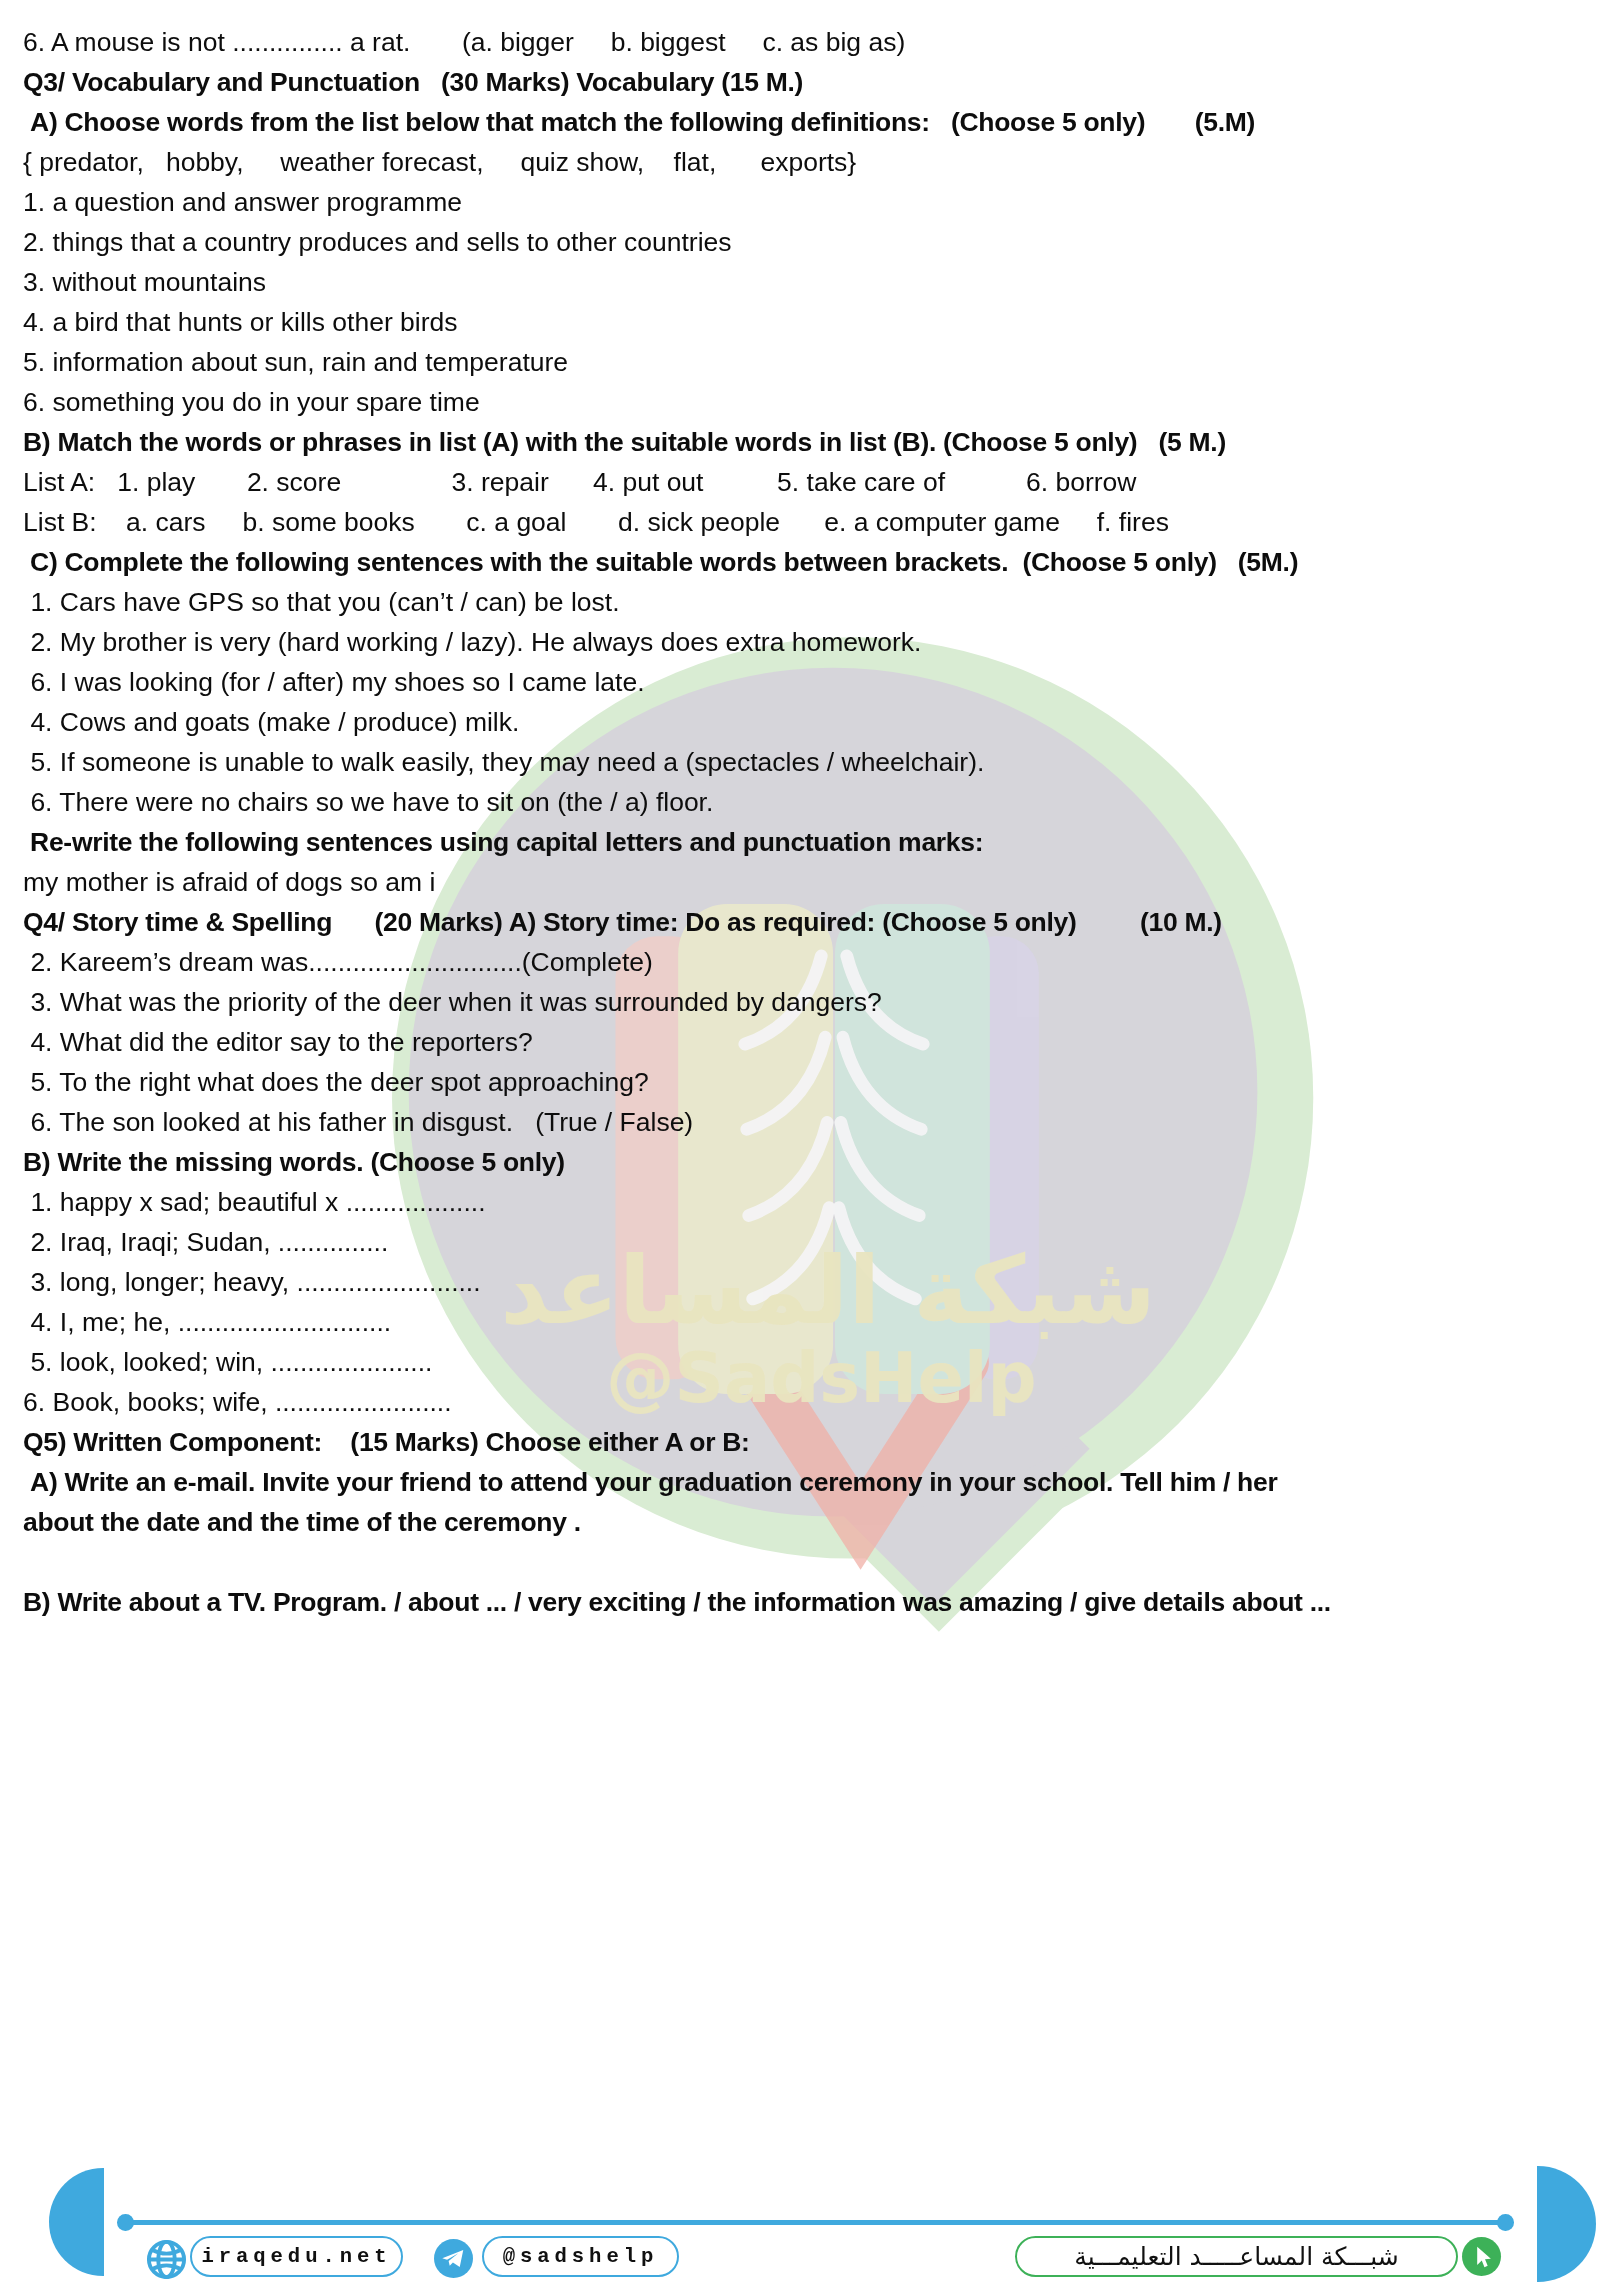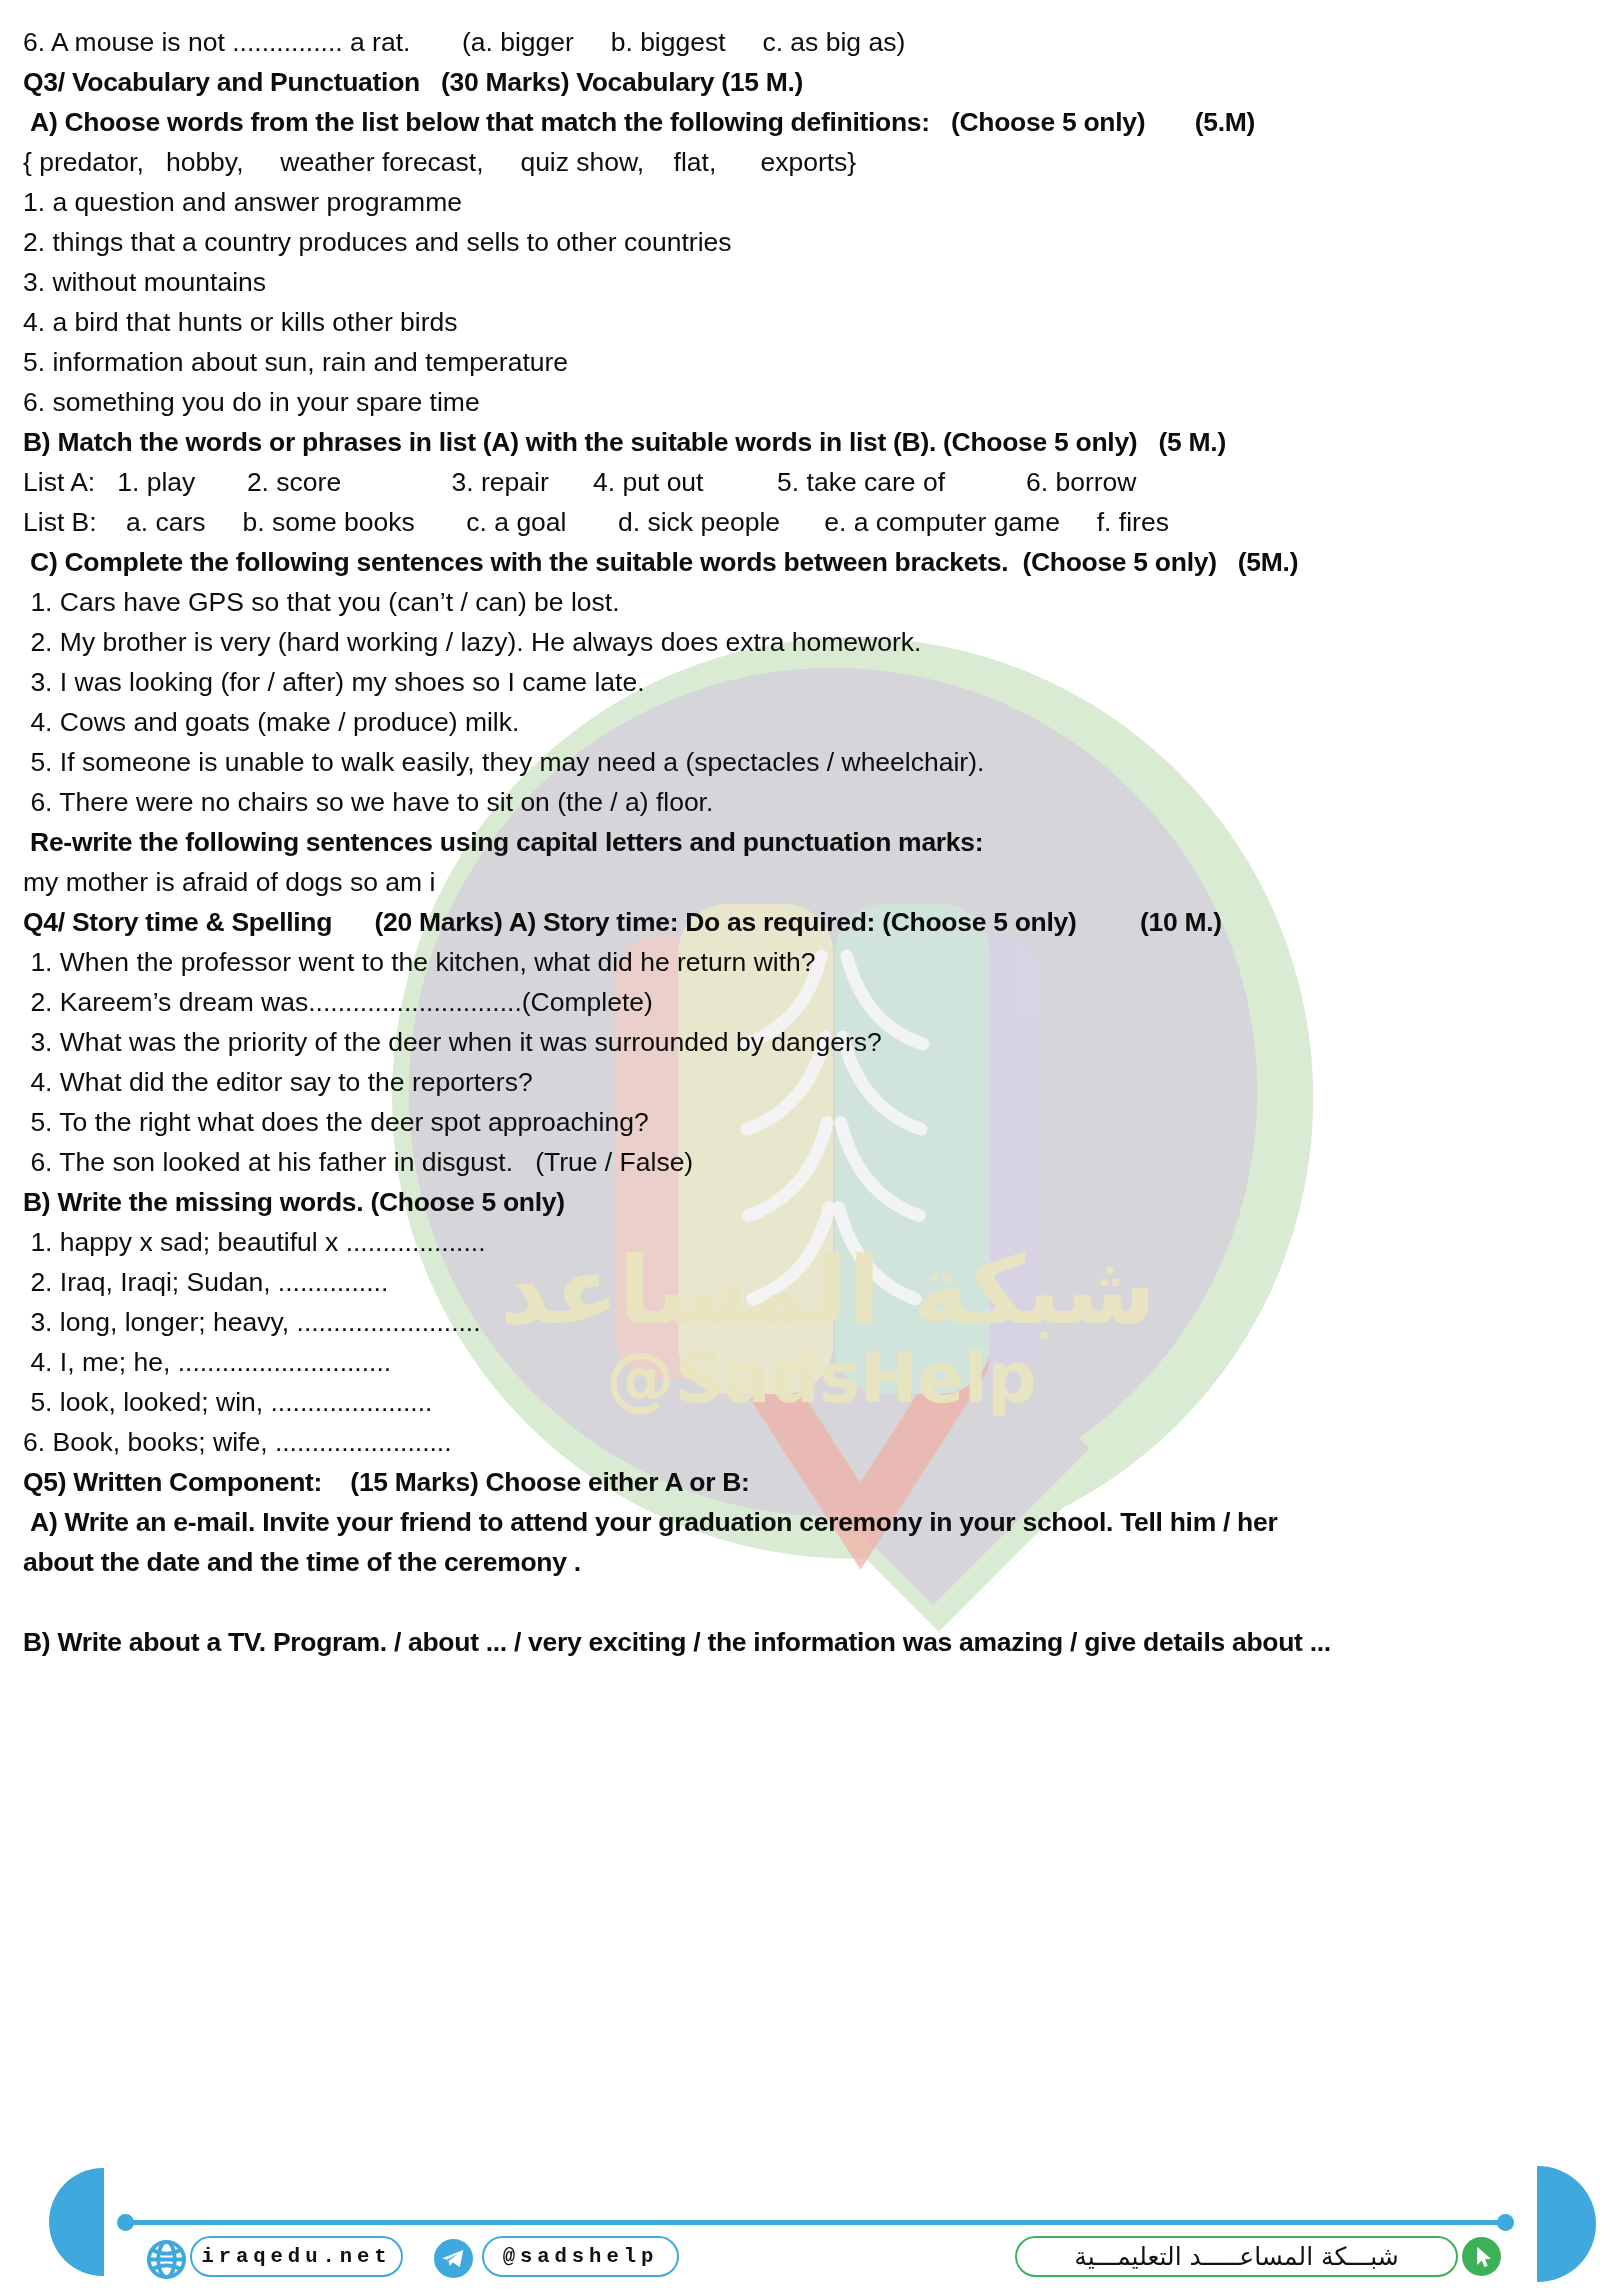--- a/index.html
+++ b/index.html
@@ -118,28 +118,27 @@
       <div class="line">3. without mountains</div>
       <div class="line">4. a bird that hunts or kills other birds</div>
       <div class="line">5. information about sun, rain and temperature</div>
       <div class="line">6. something you do in your spare time</div>
       <div class="line bold">B) Match the words or phrases in list (A) with the suitable words in list (B). (Choose 5 only)   (5 M.)</div>
       <div class="line">List A:   1. play       2. score               3. repair      4. put out          5. take care of           6. borrow</div>
       <div class="line">List B:    a. cars     b. some books       c. a goal       d. sick people      e. a computer game     f. fires</div>
       <div class="line bold"> C) Complete the following sentences with the suitable words between brackets.  (Choose 5 only)   (5M.)</div>
       <div class="line"> 1. Cars have GPS so that you (can’t / can) be lost.</div>
       <div class="line"> 2. My brother is very (hard working / lazy). He always does extra homework.</div>
-      <div class="line"> 3. I was looking (for / after) my shoes so I came late.</div>
+      <div class="line"> 6. I was looking (for / after) my shoes so I came late.</div>
       <div class="line"> 4. Cows and goats (make / produce) milk.</div>
       <div class="line"> 5. If someone is unable to walk easily, they may need a (spectacles / wheelchair).</div>
       <div class="line"> 6. There were no chairs so we have to sit on (the / a) floor.</div>
       <div class="line bold"> Re-write the following sentences using capital letters and punctuation marks:</div>
       <div class="line">my mother is afraid of dogs so am i</div>
       <div class="line bold">Q4/ Story time &amp; Spelling      (20 Marks) A) Story time: Do as required: (Choose 5 only)         (10 M.)</div>
-      <div class="line"> 1. When the professor went to the kitchen, what did he return with?</div>
       <div class="line"> 2. Kareem’s dream was.............................(Complete)</div>
       <div class="line"> 3. What was the priority of the deer when it was surrounded by dangers?</div>
       <div class="line"> 4. What did the editor say to the reporters?</div>
       <div class="line"> 5. To the right what does the deer spot approaching?</div>
       <div class="line"> 6. The son looked at his father in disgust.   (True / False)</div>
       <div class="line bold">B) Write the missing words. (Choose 5 only)</div>
       <div class="line"> 1. happy x sad; beautiful x ...................</div>
       <div class="line"> 2. Iraq, Iraqi; Sudan, ...............</div>
       <div class="line"> 3. long, longer; heavy, .........................</div>
       <div class="line"> 4. I, me; he, .............................</div>

